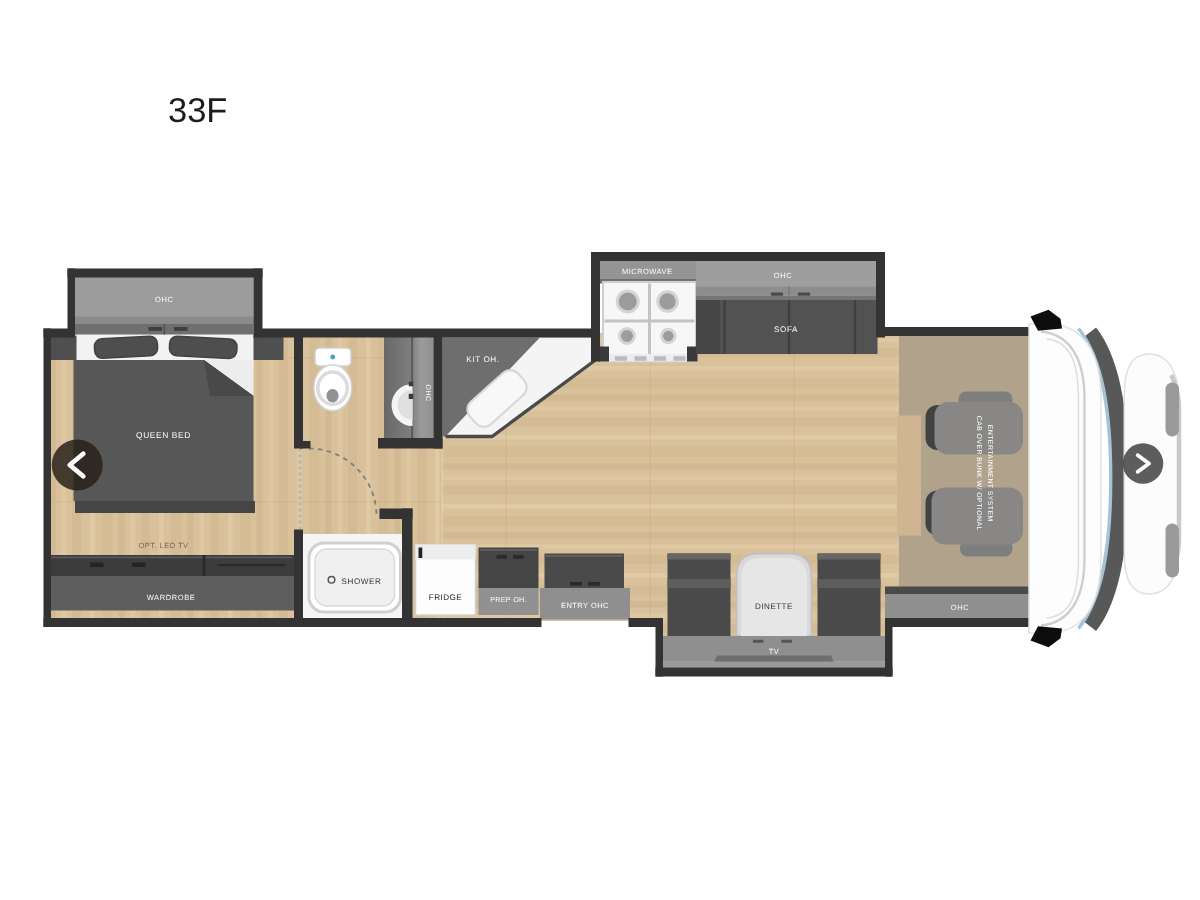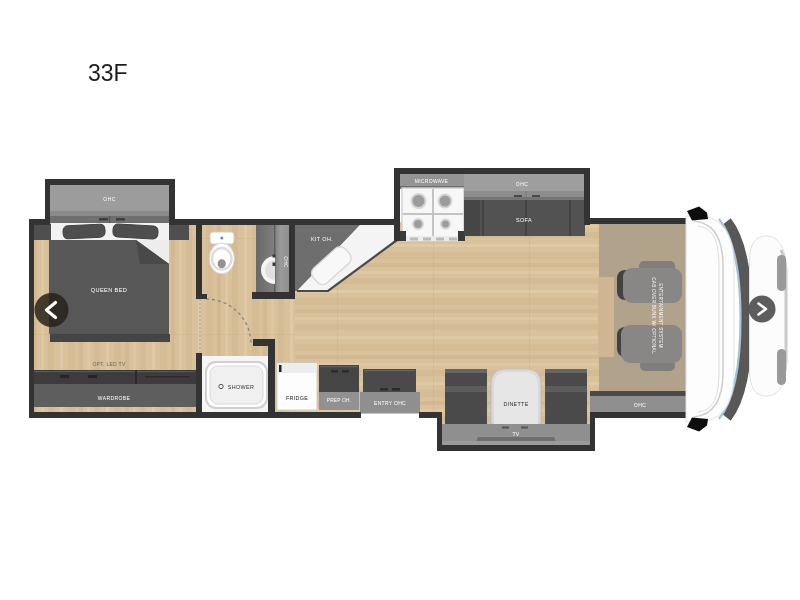--- a/index.html
+++ b/index.html
@@ -1,16 +1,16 @@
 <!DOCTYPE html>
 <html><head>
 <meta charset="utf-8">
 <style>
   html,body{margin:0;padding:0;background:#ffffff;width:800px;height:600px;overflow:hidden;}
-  .title{position:absolute;left:88px;top:60px;font-family:"Liberation Sans",sans-serif;font-size:23px;color:#1b1b1b;}
+  .title{position:absolute;left:112px;top:60px;font-family:"Liberation Sans",sans-serif;font-size:23px;color:#1b1b1b;}
   svg{position:absolute;left:0;top:0;}
   text{font-family:"Liberation Sans",sans-serif;}
 </style>
 </head>
 <body>
 <div class="title">33F</div>
 <svg width="800" height="600" viewBox="0 0 800 600">
 <defs>
   <pattern id="woodV" width="46" height="96" patternUnits="userSpaceOnUse">
     <rect width="46" height="96" fill="#d9c19b"></rect>

